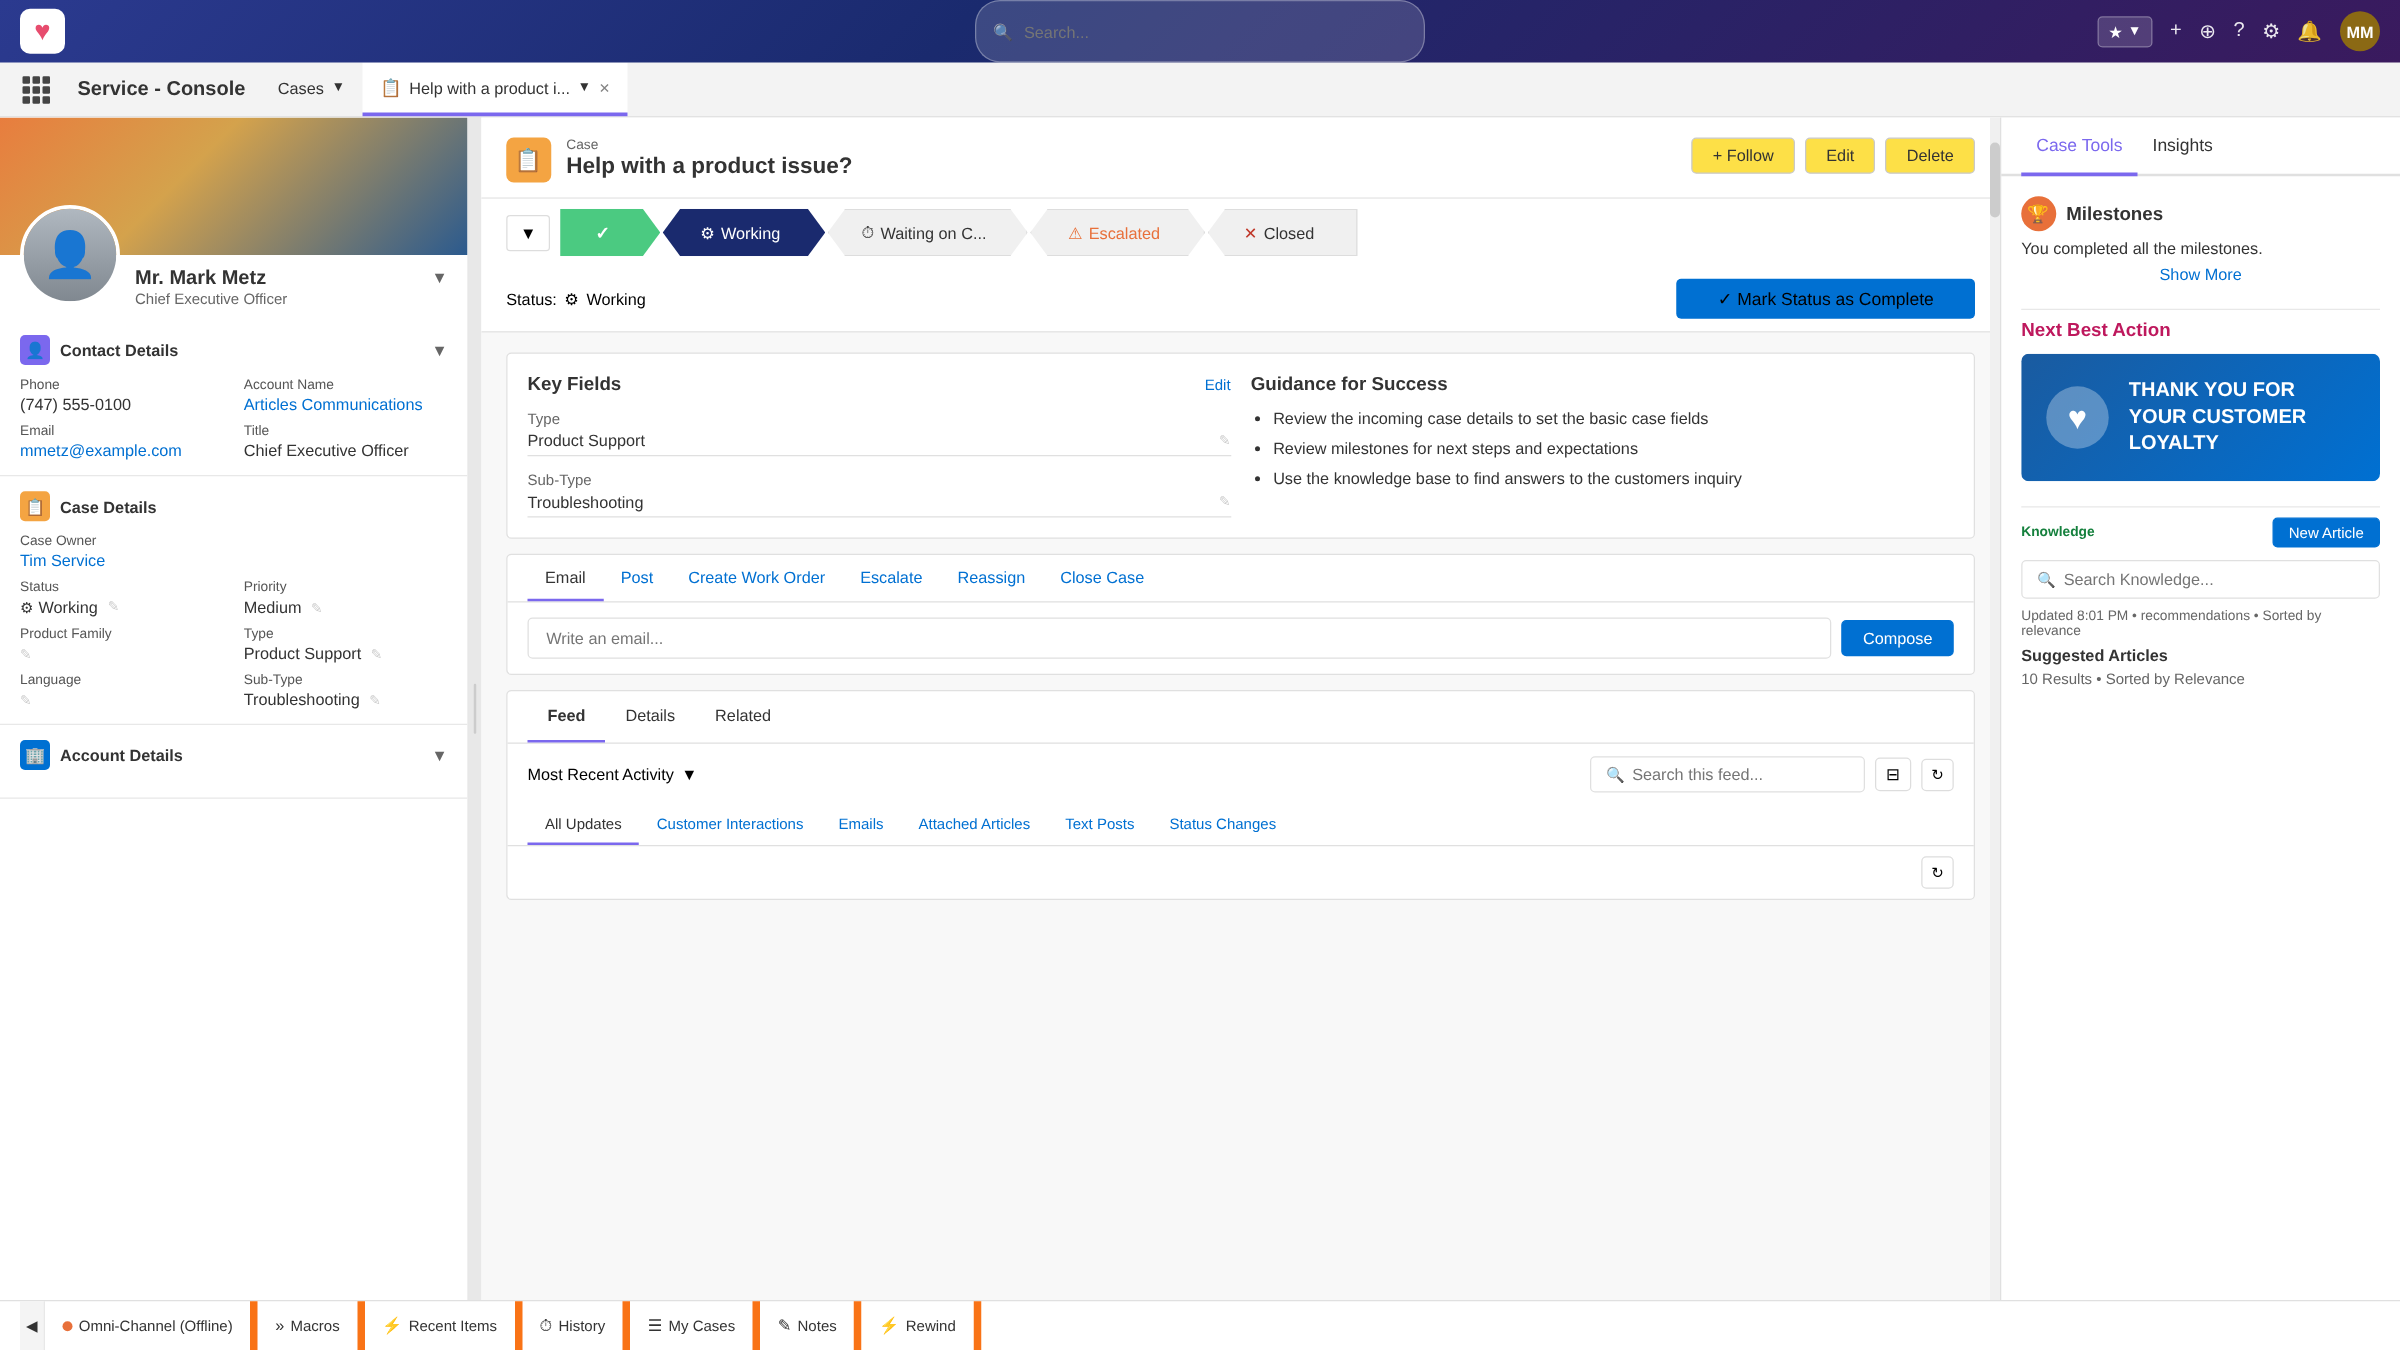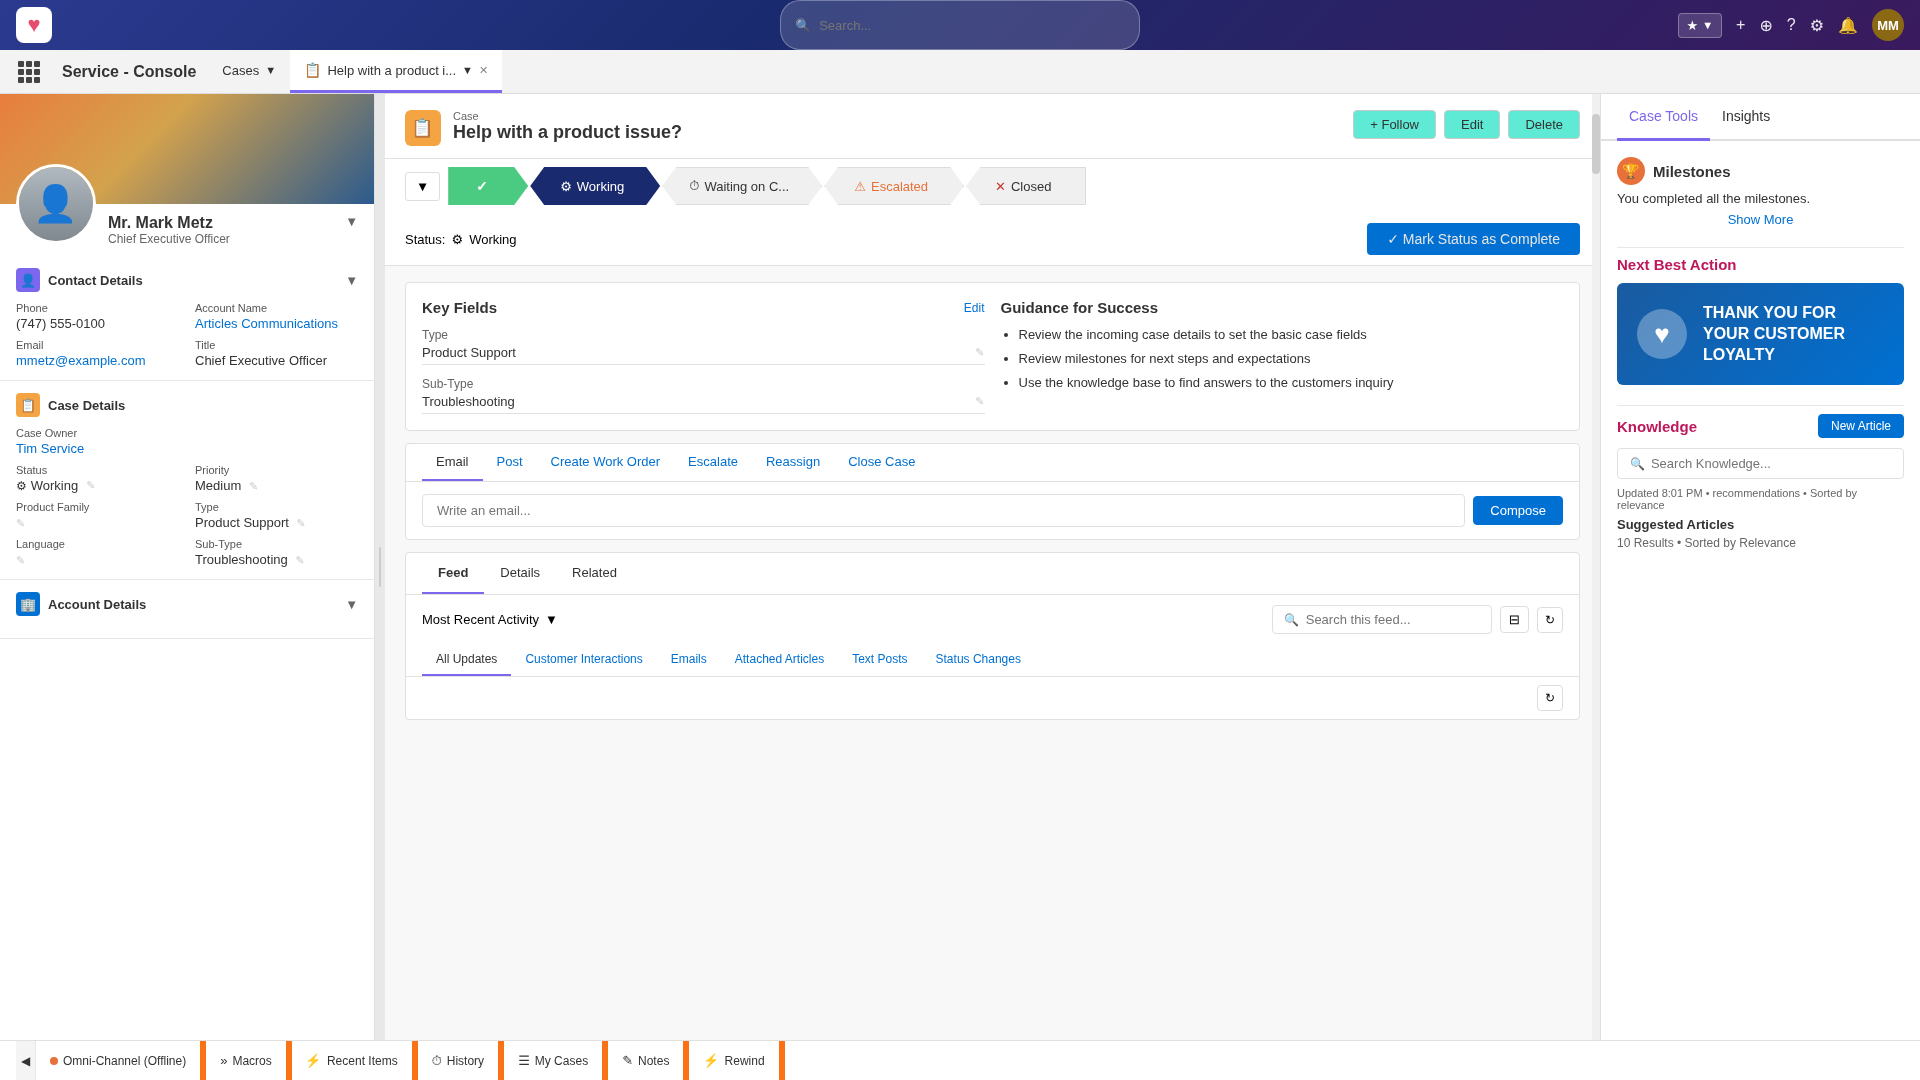--- a/index.html
+++ b/index.html
@@ -147,37 +147,37 @@
     .case-label { font-size: 11px; color: #666; }
     .case-title { font-size: 18px; font-weight: 600; color: #333; }
     .case-header-actions { display: flex; gap: 8px; align-items: center; }
 
     .btn {
       padding: 6px 16px;
       border-radius: 4px;
       font-size: 13px;
       cursor: pointer;
       border: 1px solid #c9c9c9;
-      background: #5eead4;
+      background: #fde047;
       color: #333;
     }
     .btn.btn-primary {
       background: #0070d2;
       color: white;
       border-color: #0070d2;
     }
     .btn.btn-follow {
       display: flex; align-items: center; gap: 4px;
     }
     .btn.btn-complete {
       background: #0070d2;
-      color: #e5e5e5;
+      color: #000000;
       border: none;
       display: flex; align-items: center; gap: 6px;
-      padding: 8px 20px;
+      padding: 8px 33px;
       font-size: 14px;
       border-radius: 4px;
     }
 
     
     .status-bar {
       background: white;
       padding: 0 20px;
       border-bottom: 1px solid #e0e0e0;
     }
@@ -392,21 +392,21 @@
       font-weight: 700;
       line-height: 1.3;
       text-transform: uppercase;
     }
     .nba-card-body { padding: 10px 12px; background: white; }
     .nba-desc { font-size: 12px; color: #333; margin-bottom: 10px; }
     .nba-actions { display: flex; gap: 8px; }
 
     .knowledge-section {}
     .knowledge-header { display: flex; align-items: center; justify-content: space-between; margin-bottom: 10px; }
-    .knowledge-title { font-size: 15px; font-weight: 600; color: #be185d; }
+    .knowledge-title { font-size: 11px; font-weight: 600; color: #15803d; }
     .knowledge-search {
       border: 1px solid #e0e0e0;
       border-radius: 4px;
       padding: 7px 12px;
       display: flex; align-items: center; gap: 6px;
       margin-bottom: 8px;
     }
     .knowledge-search input { border: none; outline: none; font-size: 13px; width: 100%; color: #999; }
     .knowledge-meta { font-size: 11px; color: #666; margin-bottom: 6px; }
     .suggested-articles-title { font-size: 13px; font-weight: 600; color: #333; margin-bottom: 4px; }

